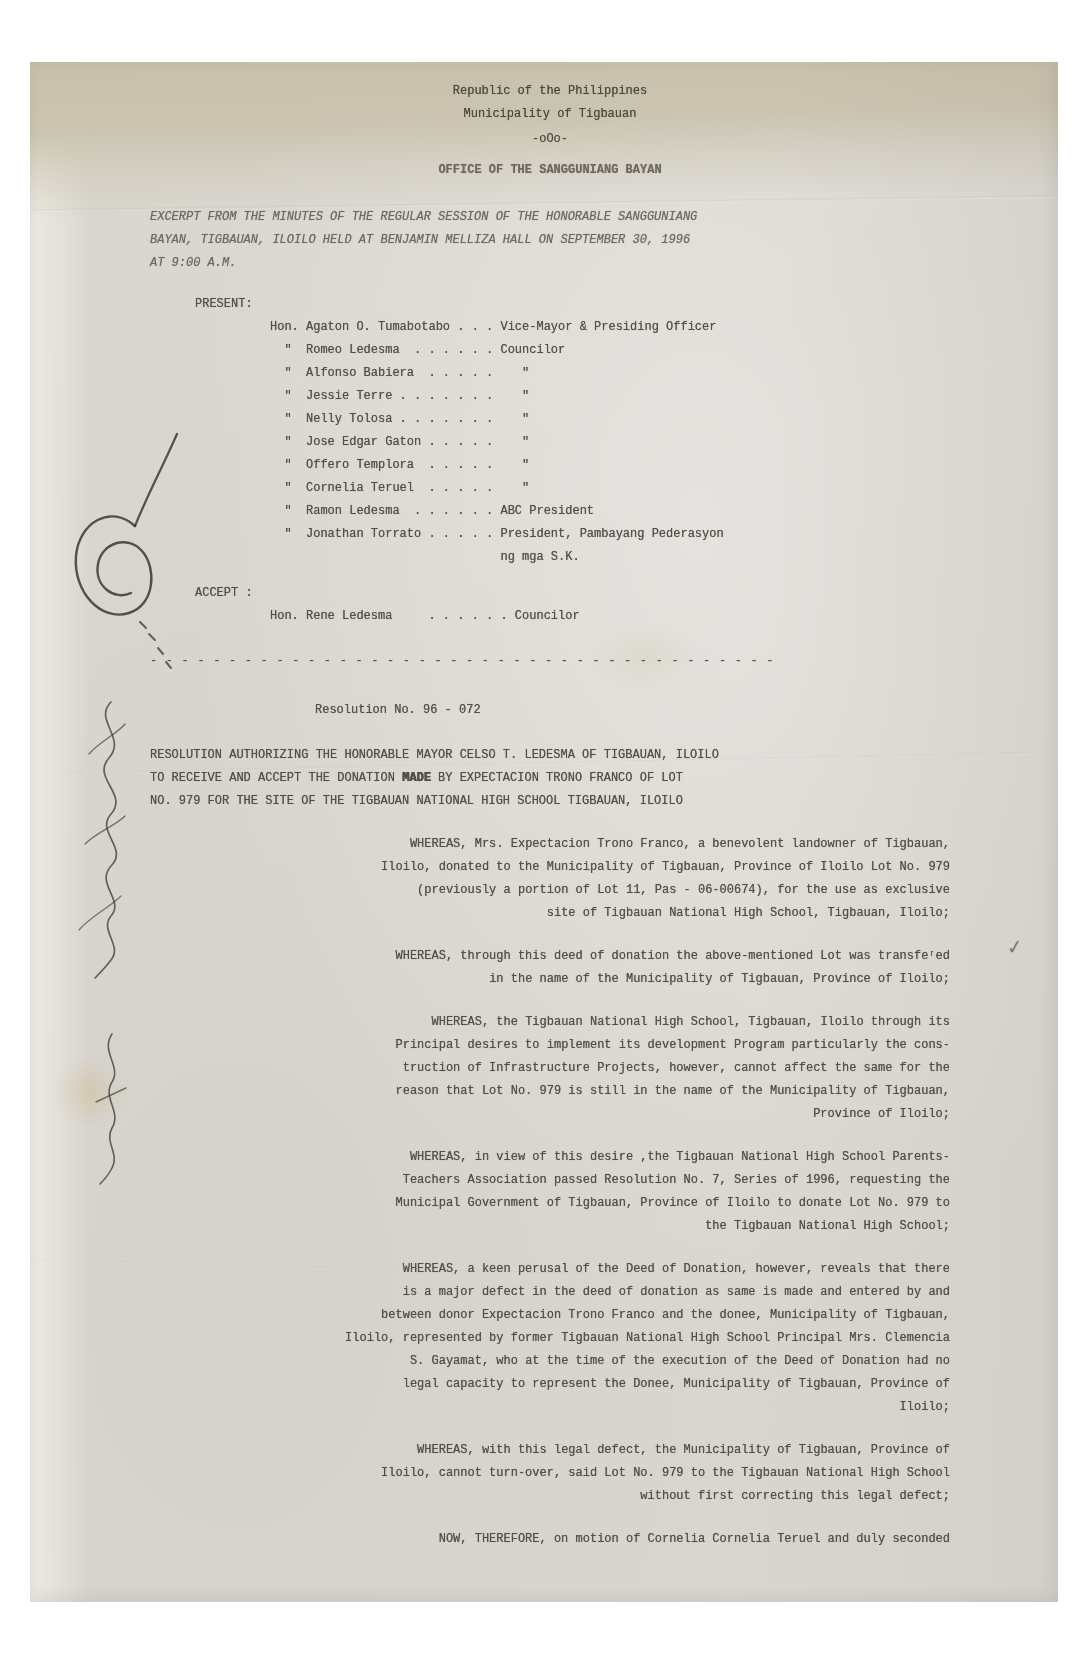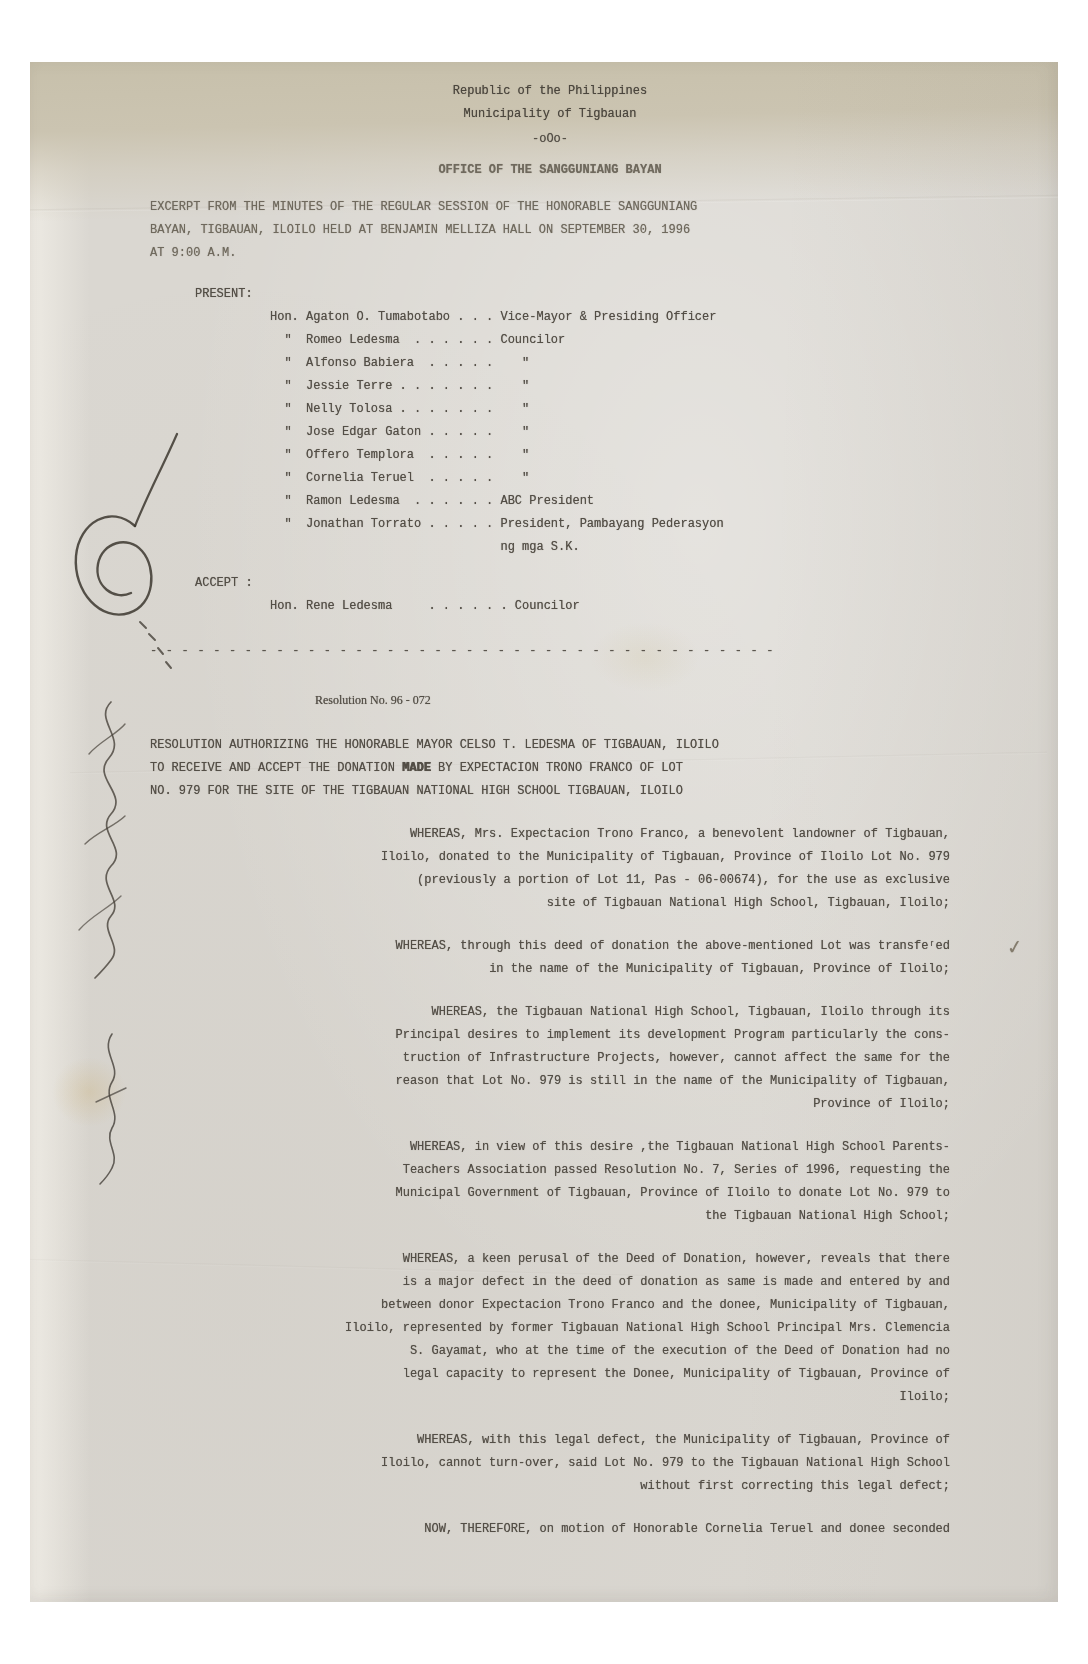--- a/index.html
+++ b/index.html
@@ -23,23 +23,23 @@
   .stain1{position:absolute;left:22px;top:995px;width:74px;height:70px;border-radius:50%;
           background:radial-gradient(closest-side, rgba(196,160,80,0.22), rgba(196,160,80,0));}
   .stain2{position:absolute;left:560px;top:560px;width:110px;height:70px;border-radius:50%;
           background:radial-gradient(closest-side, rgba(190,170,110,0.13), rgba(190,170,110,0));}
 
   .col{position:absolute;left:120px;top:18px;width:800px;color:#534e46;font-size:12px;line-height:23px;}
   .doc{white-space:pre;text-shadow:0 0 0.7px rgba(83,78,70,0.75);}
   .center{text-align:center;}
   .dark{color:#4b463d;}
   .faded{color:#6f695d;text-shadow:0 0 0.9px rgba(111,105,93,0.7);}
-  .mt8{margin-top:8px;font-weight:bold;} .mt10{margin-top:2px;} .mt13{margin-top:13px;} .mt14{margin-top:14px;}
+  .mt8{margin-top:8px;font-weight:bold;} .mt10{margin-top:2px;} .mt13{margin-top:13px;} .mt14{margin-top:24px;font-style:italic;}
   .mt18{margin-top:18px;} .mt20{margin-top:20px;text-align:right;} .mt22{margin-top:22px;} .mt26{margin-top:26px;}
-  .indent45{padding-left:45px;} .indent120{padding-left:120px;} .indent165{padding-left:165px;font-family:Liberation Serif, serif;}
+  .indent45{padding-left:45px;} .indent120{padding-left:120px;} .indent165{padding-left:165px;}
   .divider{letter-spacing:0.7px;color:#57524a;}
   .overstrike{font-weight:bold;text-shadow:0.6px 0 currentColor, 0 0 0.7px rgba(83,78,70,0.8);}
   .scribble{position:absolute;}
   .scribble svg{display:block;}
   .checkmark{position:absolute;left:978px;top:872px;color:#837b6c;font-size:22px;transform:rotate(-8deg);
              text-shadow:0 0 1px rgba(131,123,108,0.6);}
 </style>
 </head>
 <body>
 
@@ -127,16 +127,16 @@
       <div class="doc mt20">        WHEREAS, a keen perusal of the Deed of Donation, however, reveals that there
 is a major defect in the deed of donation as same is made and entered by and
 between donor Expectacion Trono Franco and the donee, Municipality of Tigbauan,
 Iloilo, represented by former Tigbauan National High School Principal Mrs. Clemencia
 S. Gayamat, who at the time of the execution of the Deed of Donation had no
 legal capacity to represent the Donee, Municipality of Tigbauan, Province of
 Iloilo;</div>
       <div class="doc mt20">        WHEREAS, with this legal defect, the Municipality of Tigbauan, Province of
 Iloilo, cannot turn-over, said Lot No. 979 to the Tigbauan National High School
 without first correcting this legal defect;</div>
-      <div class="doc mt20">        NOW, THEREFORE, on motion of Honorable Cornelia Teruel and donee seconded</div>
+      <div class="doc mt20">        NOW, THEREFORE, on motion of Cornelia Cornelia Teruel and duly seconded</div>
     </div>
   </div>
 </div>
 
 </body></html>

